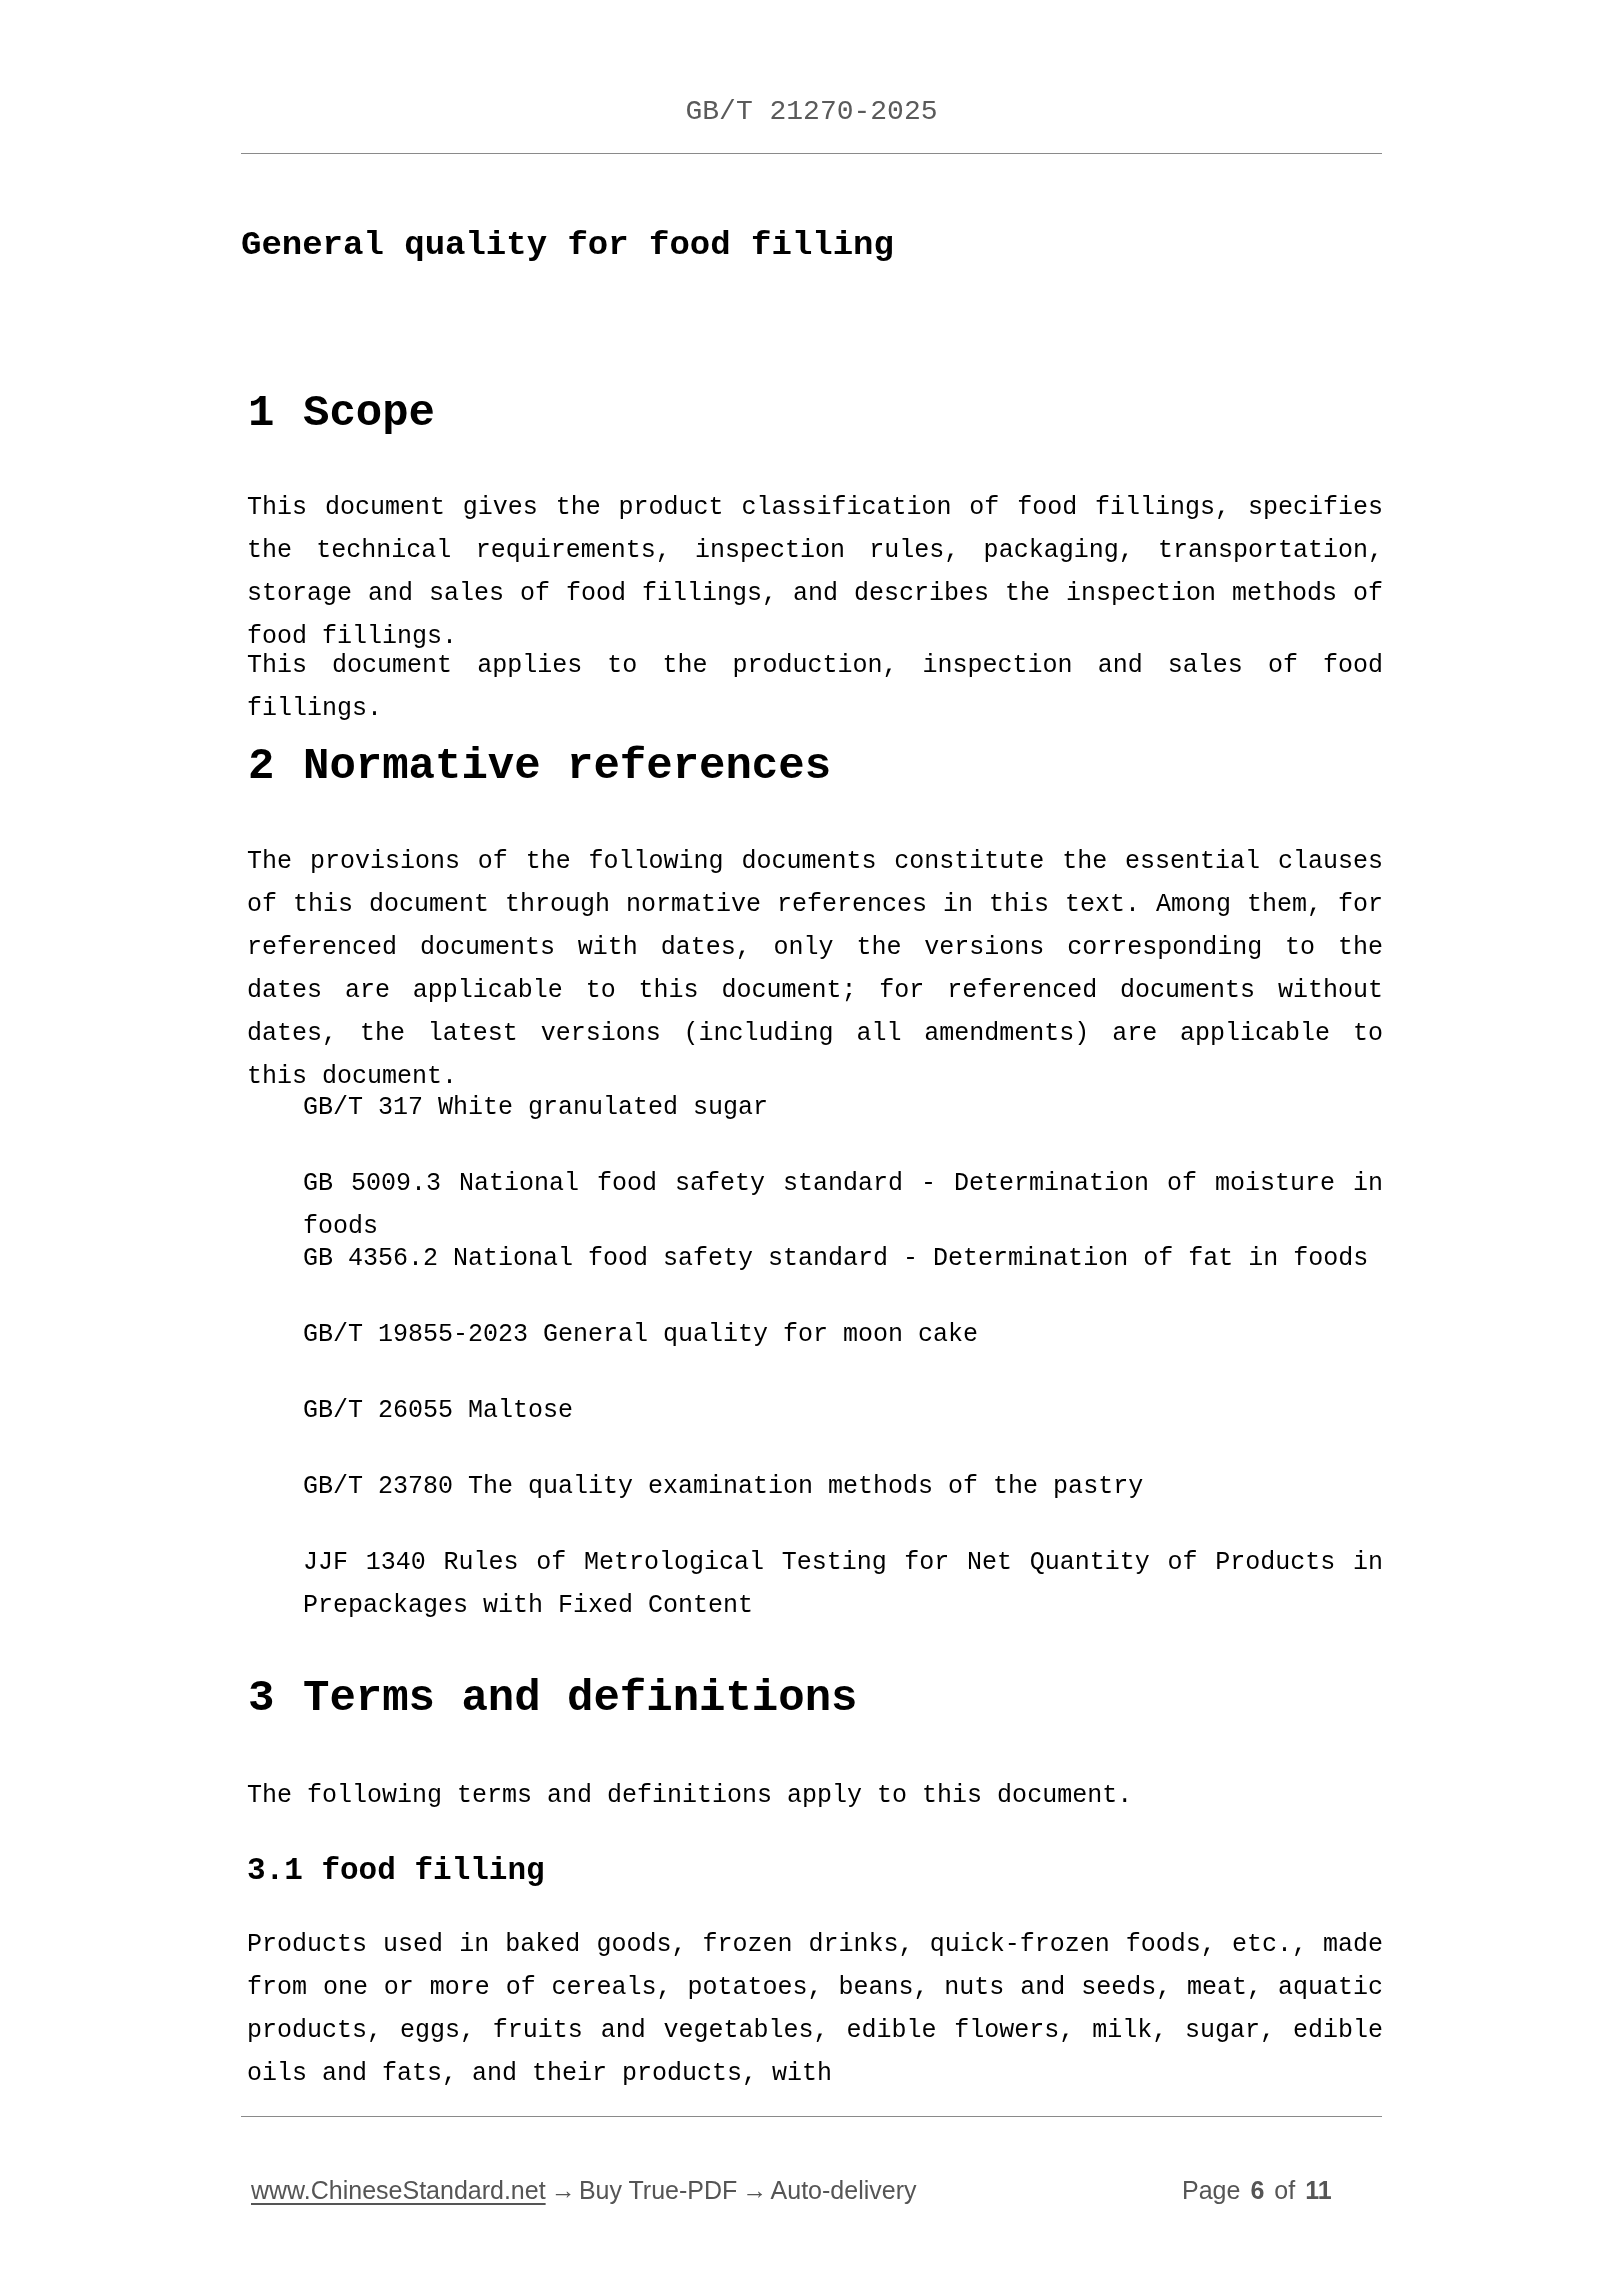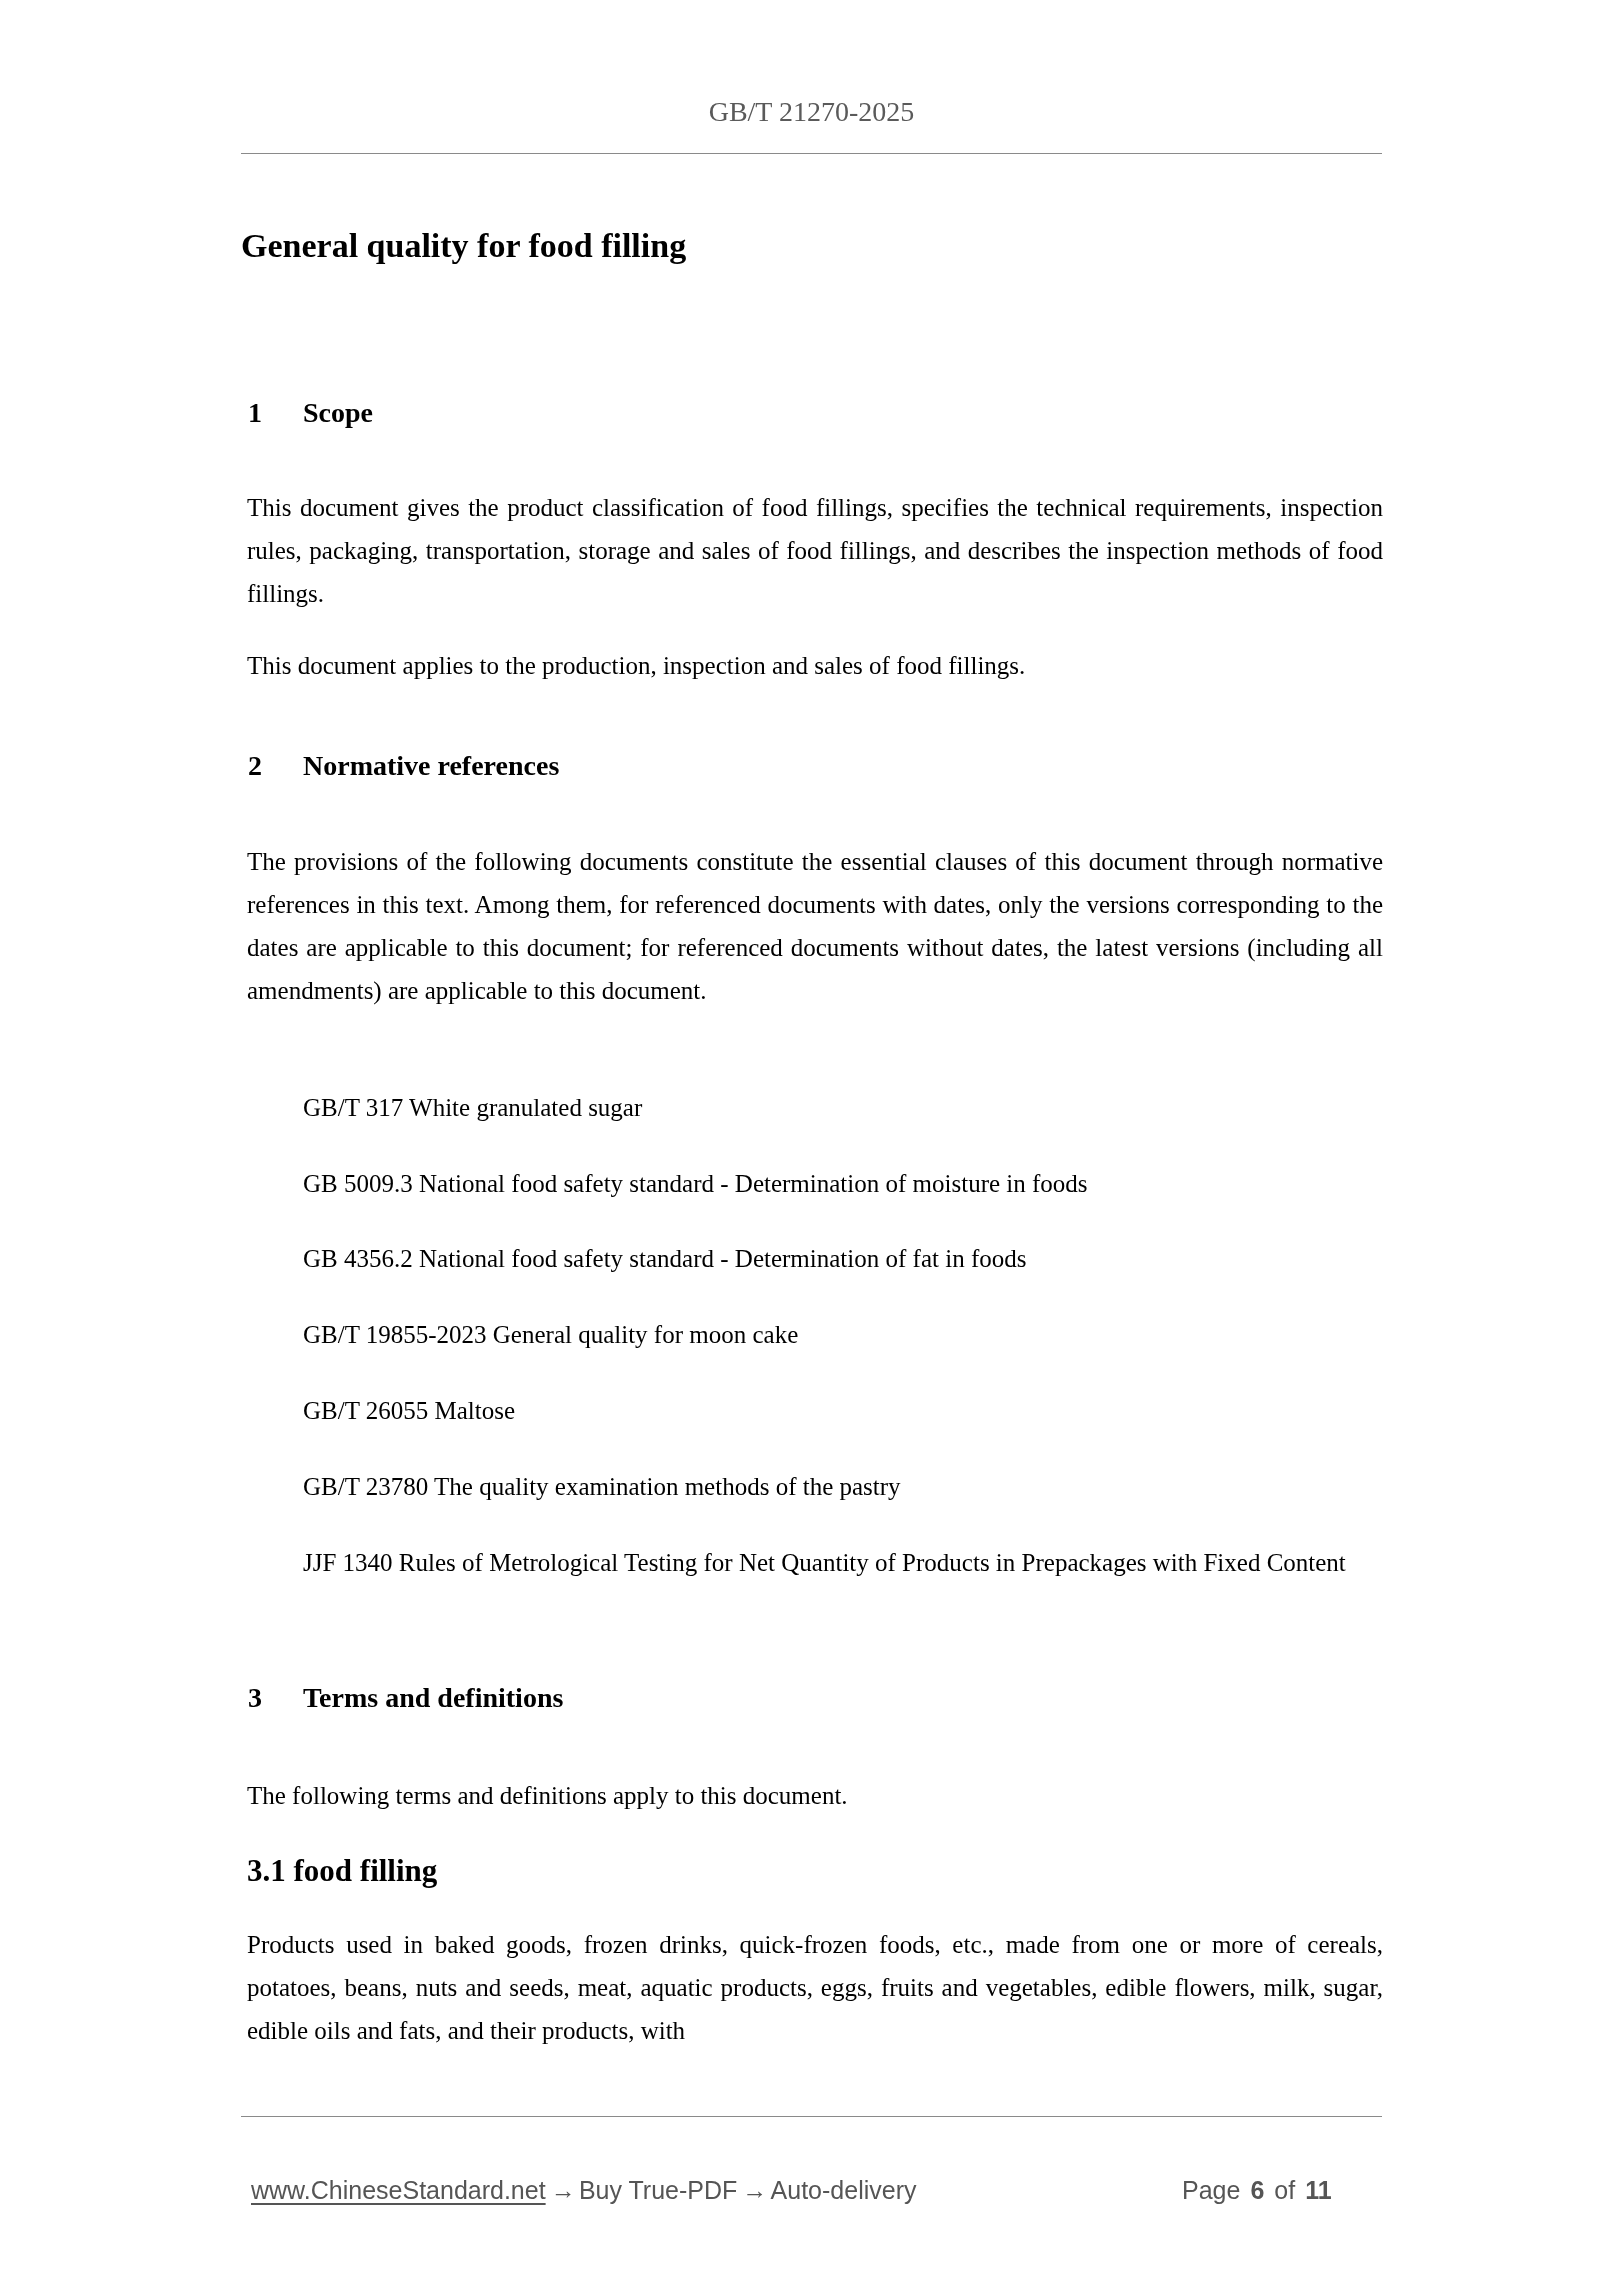--- a/index.html
+++ b/index.html
@@ -1,35 +1,35 @@
 <!DOCTYPE html>
 <html style="font-size:13.3px"><head>
 <meta charset="utf-8">
 <style>
   html, body { margin: 0; padding: 0; background: #ffffff; }
   body { width: 1623px; height: 2295px; position: relative; overflow: hidden; }
-  .serif { font-family: Liberation Serif, serif; color: #000; }
+  .serif { font-family: Liberation Mono, monospace; color: #000; }
   .sans { font-family: "Liberation Sans", "DejaVu Sans", sans-serif; margin-top: 31px; }
   .abs { position: absolute; }
 
   .running-header {
     left: 241px; width: 1141px; top: 98px;
     text-align: center; font-size: 28px; line-height: 28px; color: #5a5a5a;
   }
   .rule { position: absolute; left: 241px; width: 1141px; height: 0; border-top: 1.7px solid #8a8a8a; }
   .rule.top { top: 153px; }
   .rule.bottom { top: 2116px; }
 
   .doc-title {
     left: 241px; width: 1141px; top: 223px;
     font-size: 34px; line-height: 45px; font-weight: bold;
   }
 
   .heading {
-    left: 248px; font-size: 28px; line-height: 38px; font-weight: bold; white-space: nowrap;
+    left: 248px; font-size: 44px; line-height: 38px; font-weight: bold; white-space: nowrap;
   }
   .heading .num { display: inline-block; width: 55px; }
 
   .para {
     left: 247px; width: 1136px; font-size: 25px; line-height: 43px;
     text-align: justify; text-align-last: left;
   }
   .para.indent { left: 303px; width: 1080px; }
   .term-label { left: 247px; font-size: 31px; line-height: 43px; font-weight: bold; white-space: nowrap; }
 

